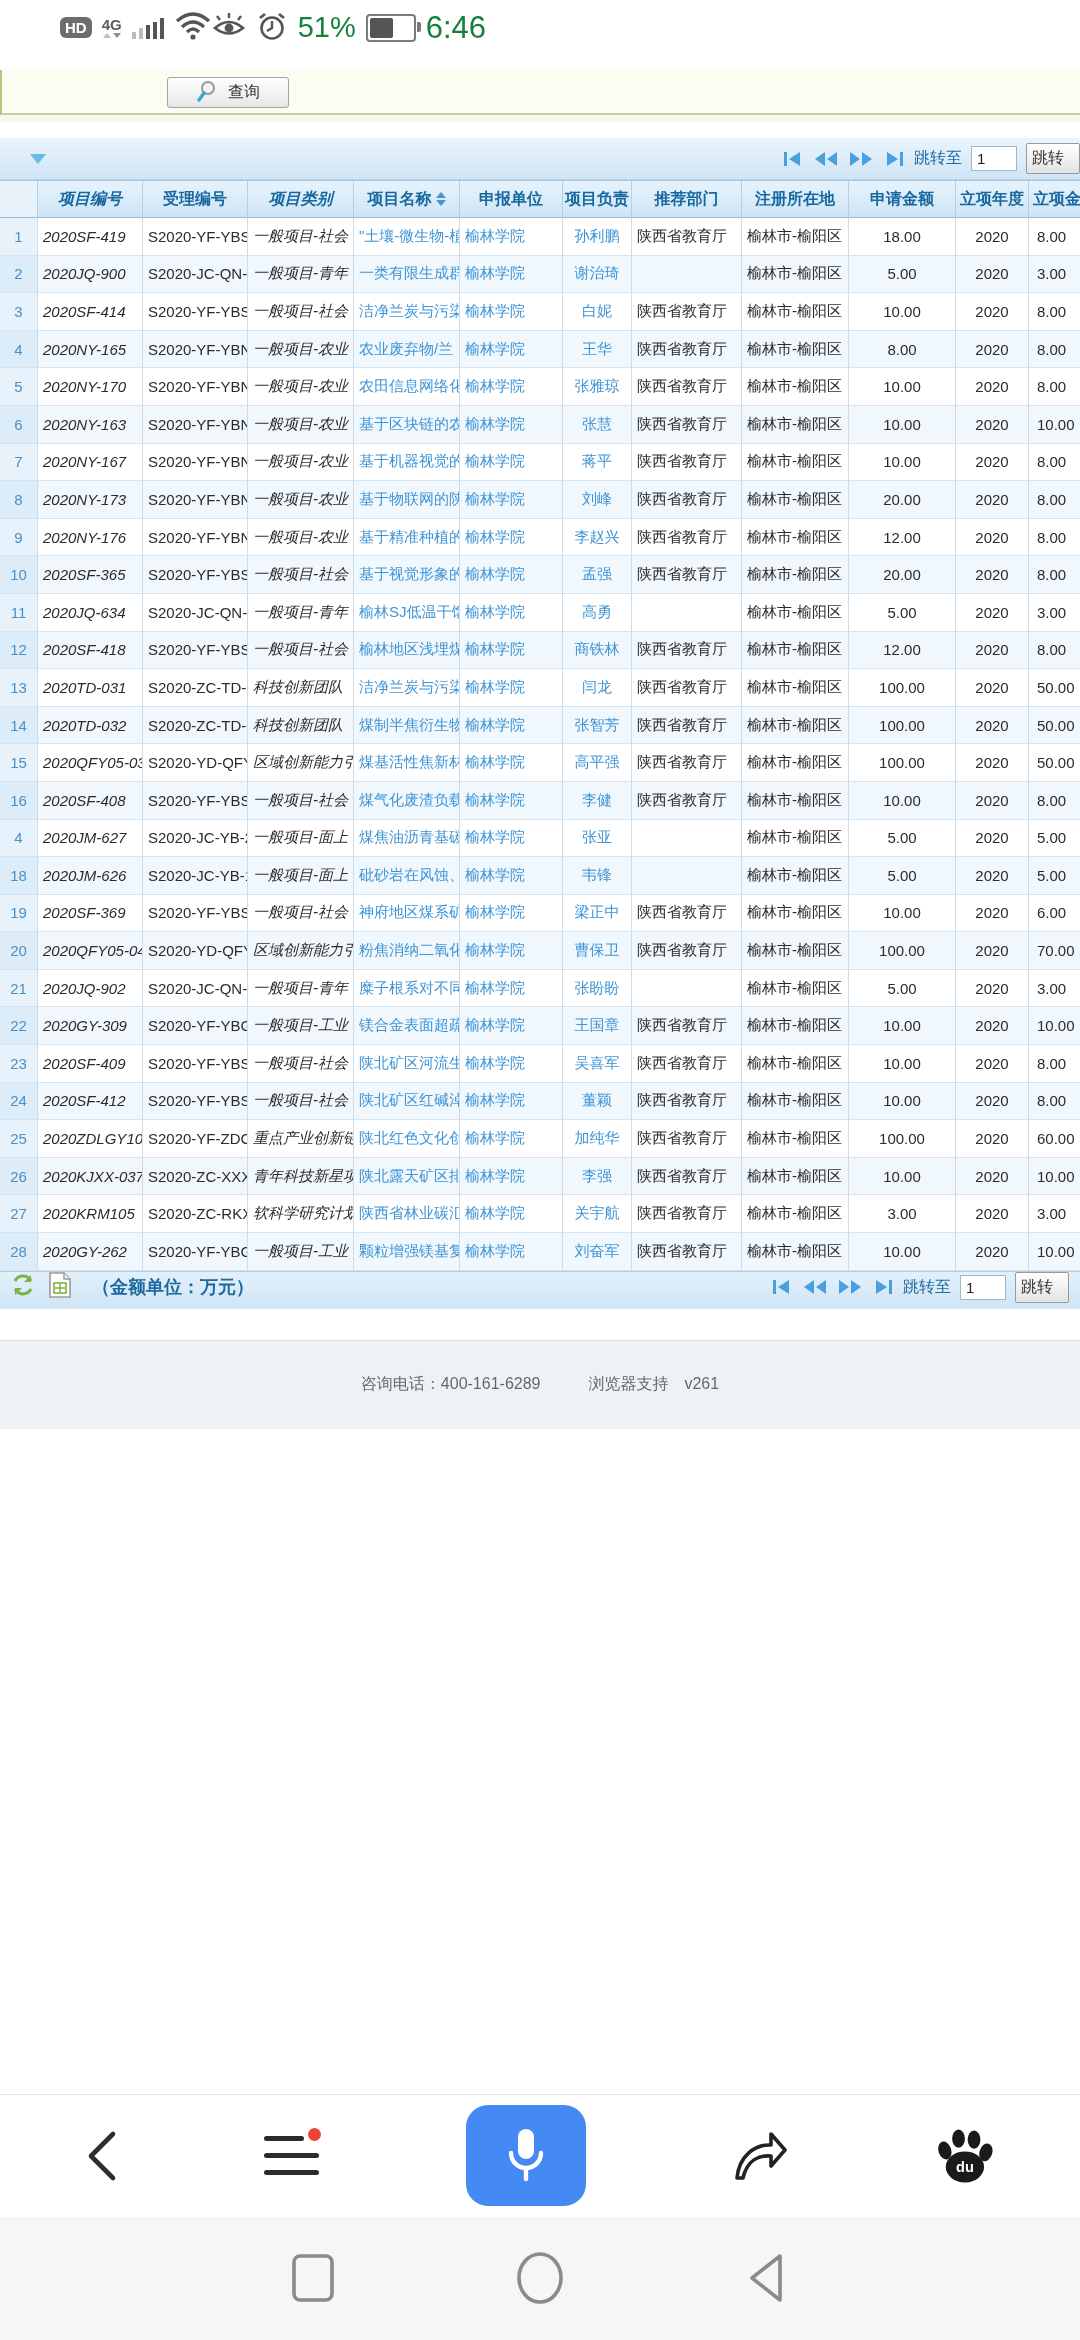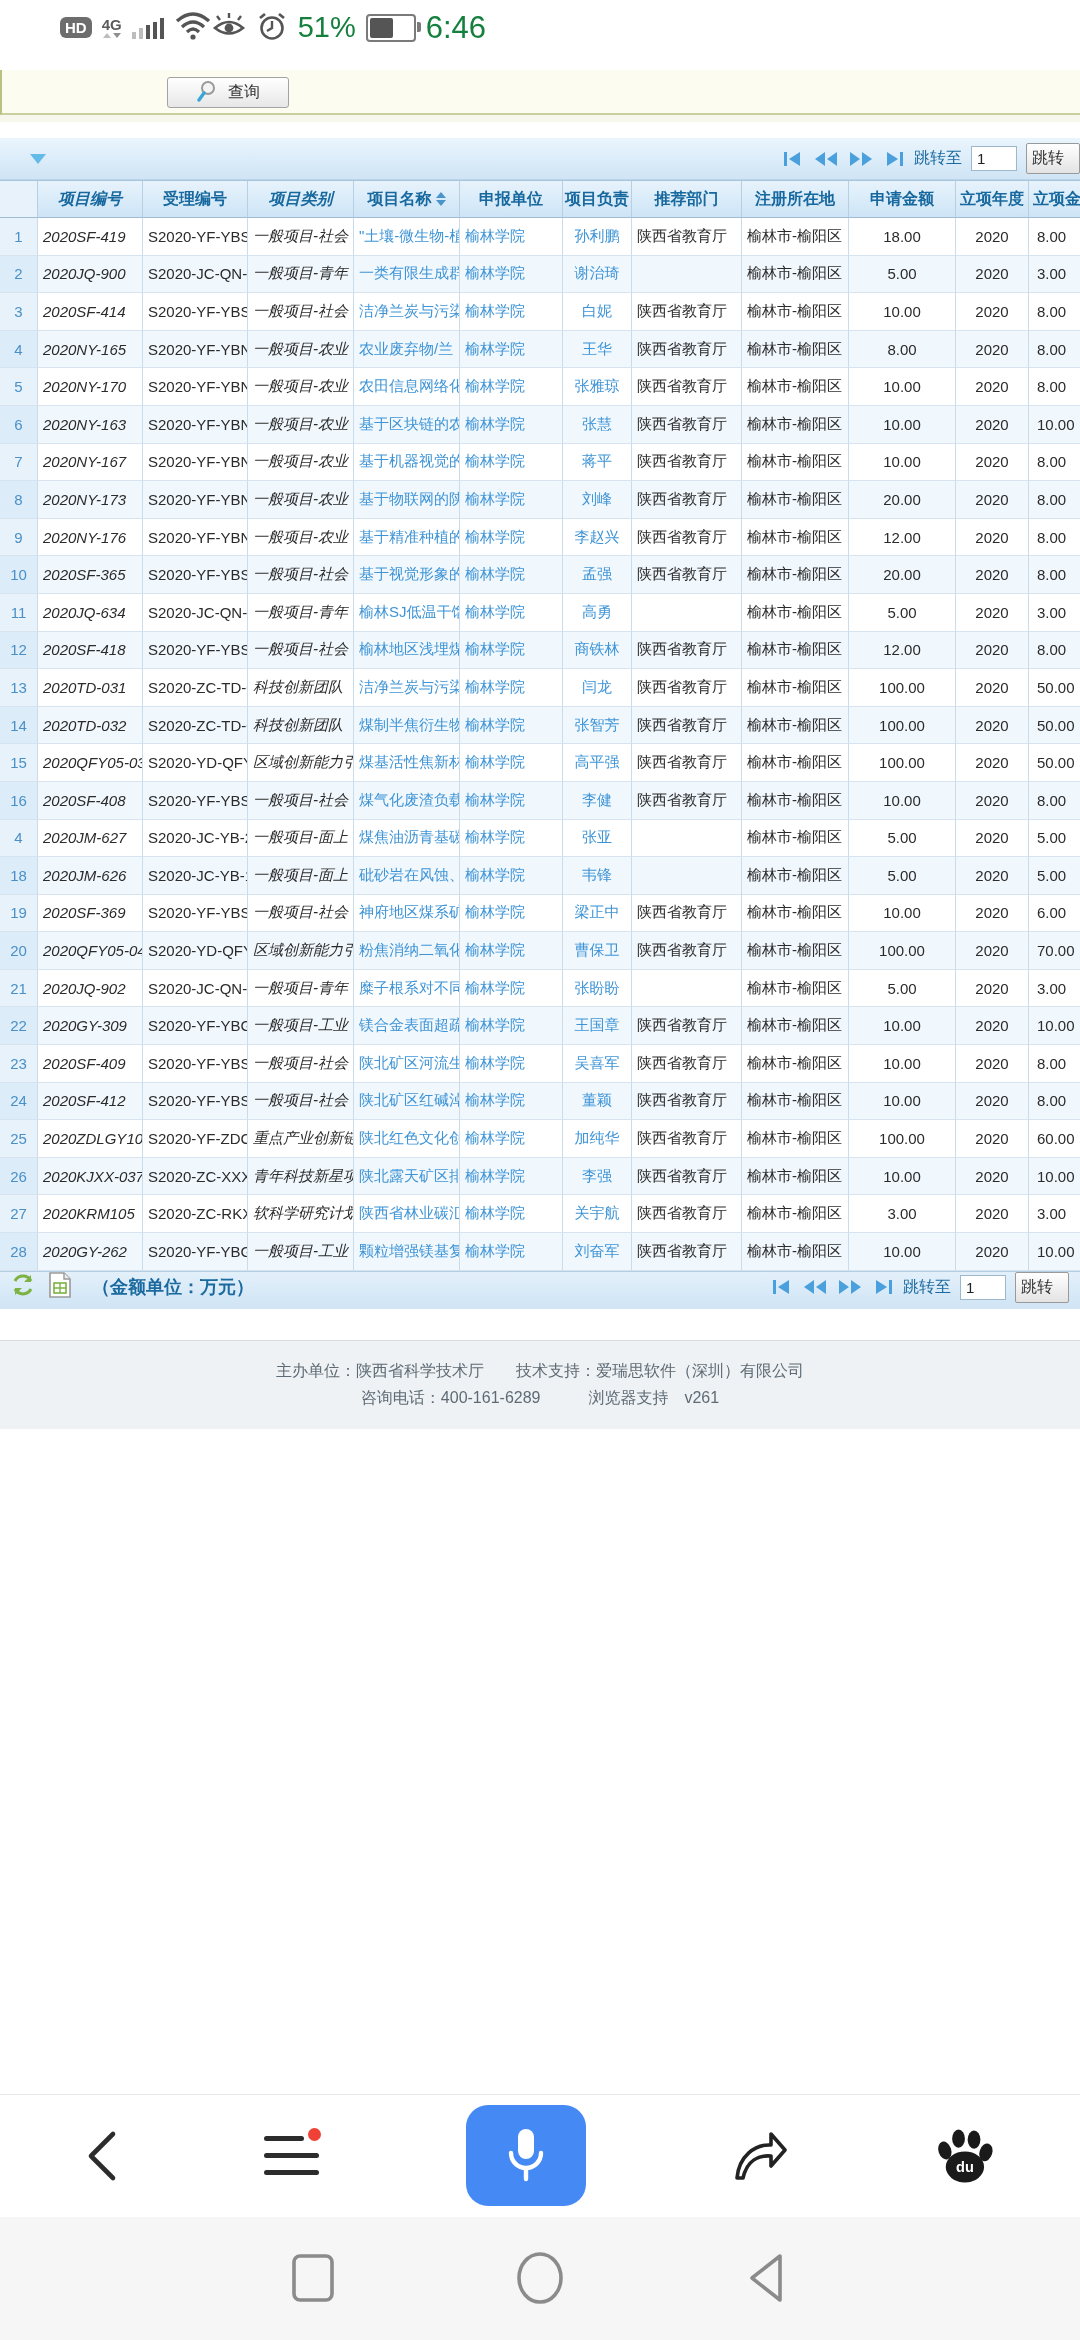--- a/index.html
+++ b/index.html
@@ -651,21 +651,20 @@
         </span>
       <span>跳转至</span>
       <input class="jump-input" value="1" style="">
       <button class="jump-btn">跳转</button>
     </span>
   </div>
 
   <div class="gap31"></div>
 
   <div class="site-footer">
-    <div>主办单位：陕西省科学技术厅　　技术支持：爱瑞思软件（深圳）有限公司</div>
     <div>咨询电话：400-161-6289　　　浏览器支持　v261</div>
   </div>
 
   <div class="filler"></div>
 
   <div class="toolbar">
     <span class="tb-item">
       <svg width="34" height="52" viewBox="0 0 34 52">
           <path d="M28 4 L6 26 L28 48" fill="none" stroke="#2c2c2c" stroke-width="4.6" stroke-linecap="round" stroke-linejoin="round"></path>
         </svg>

